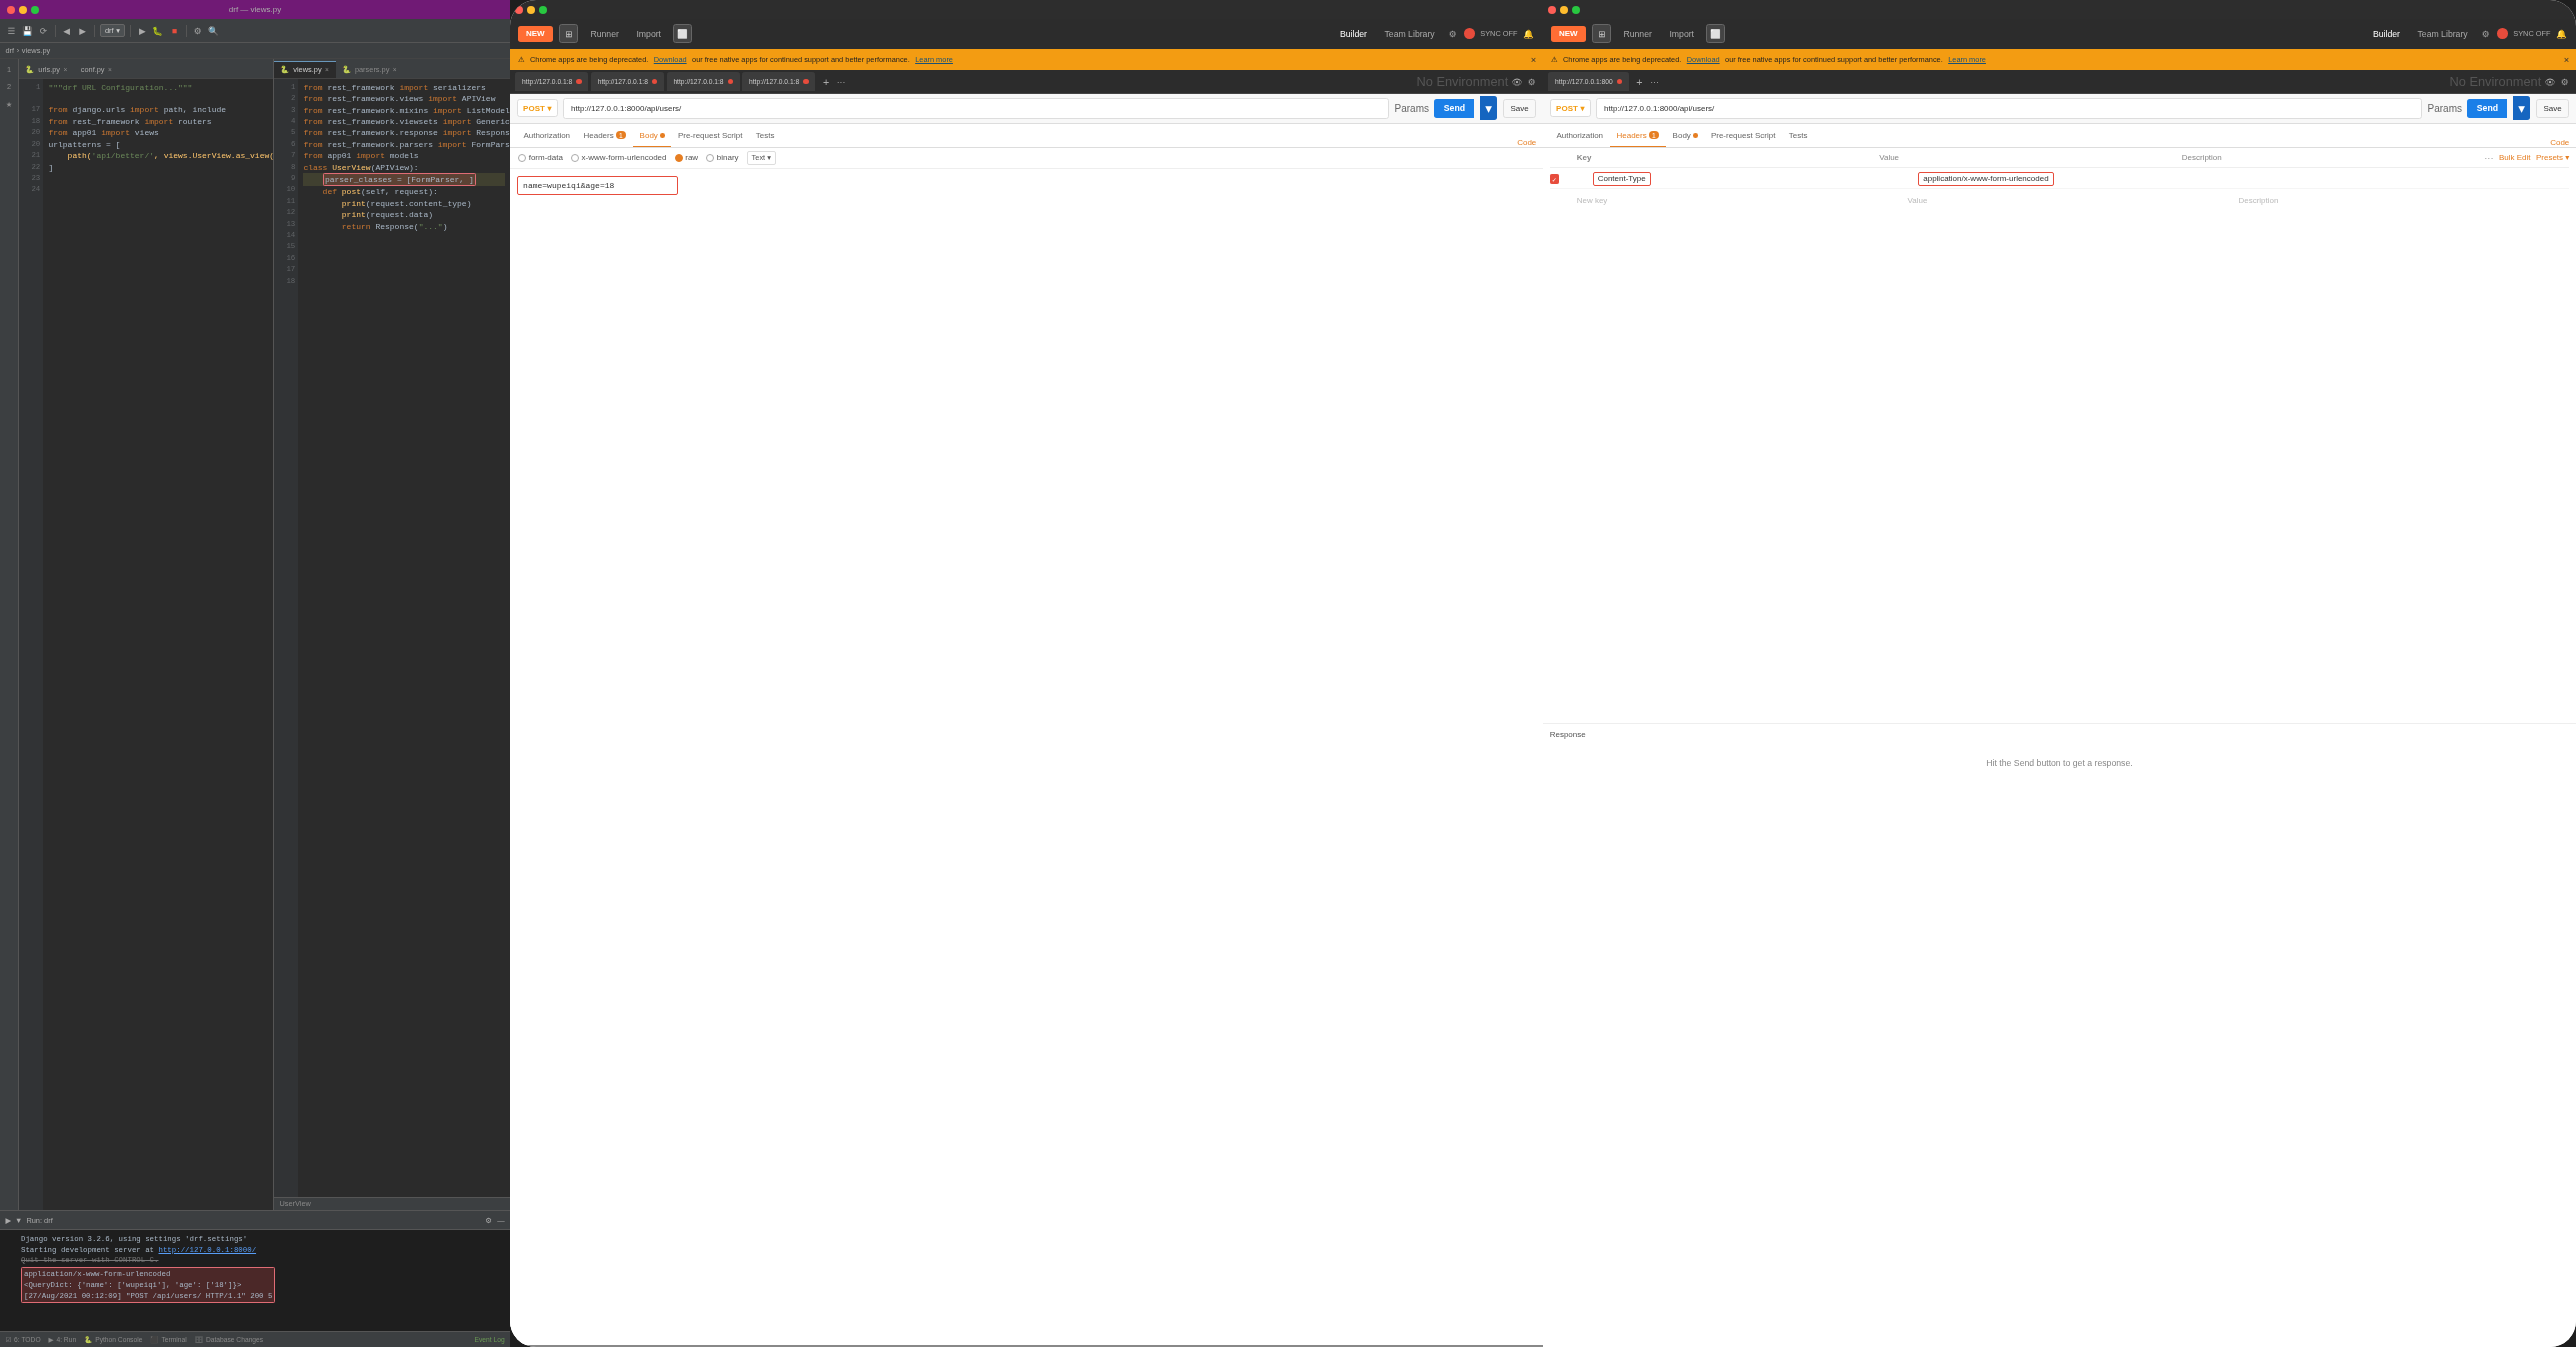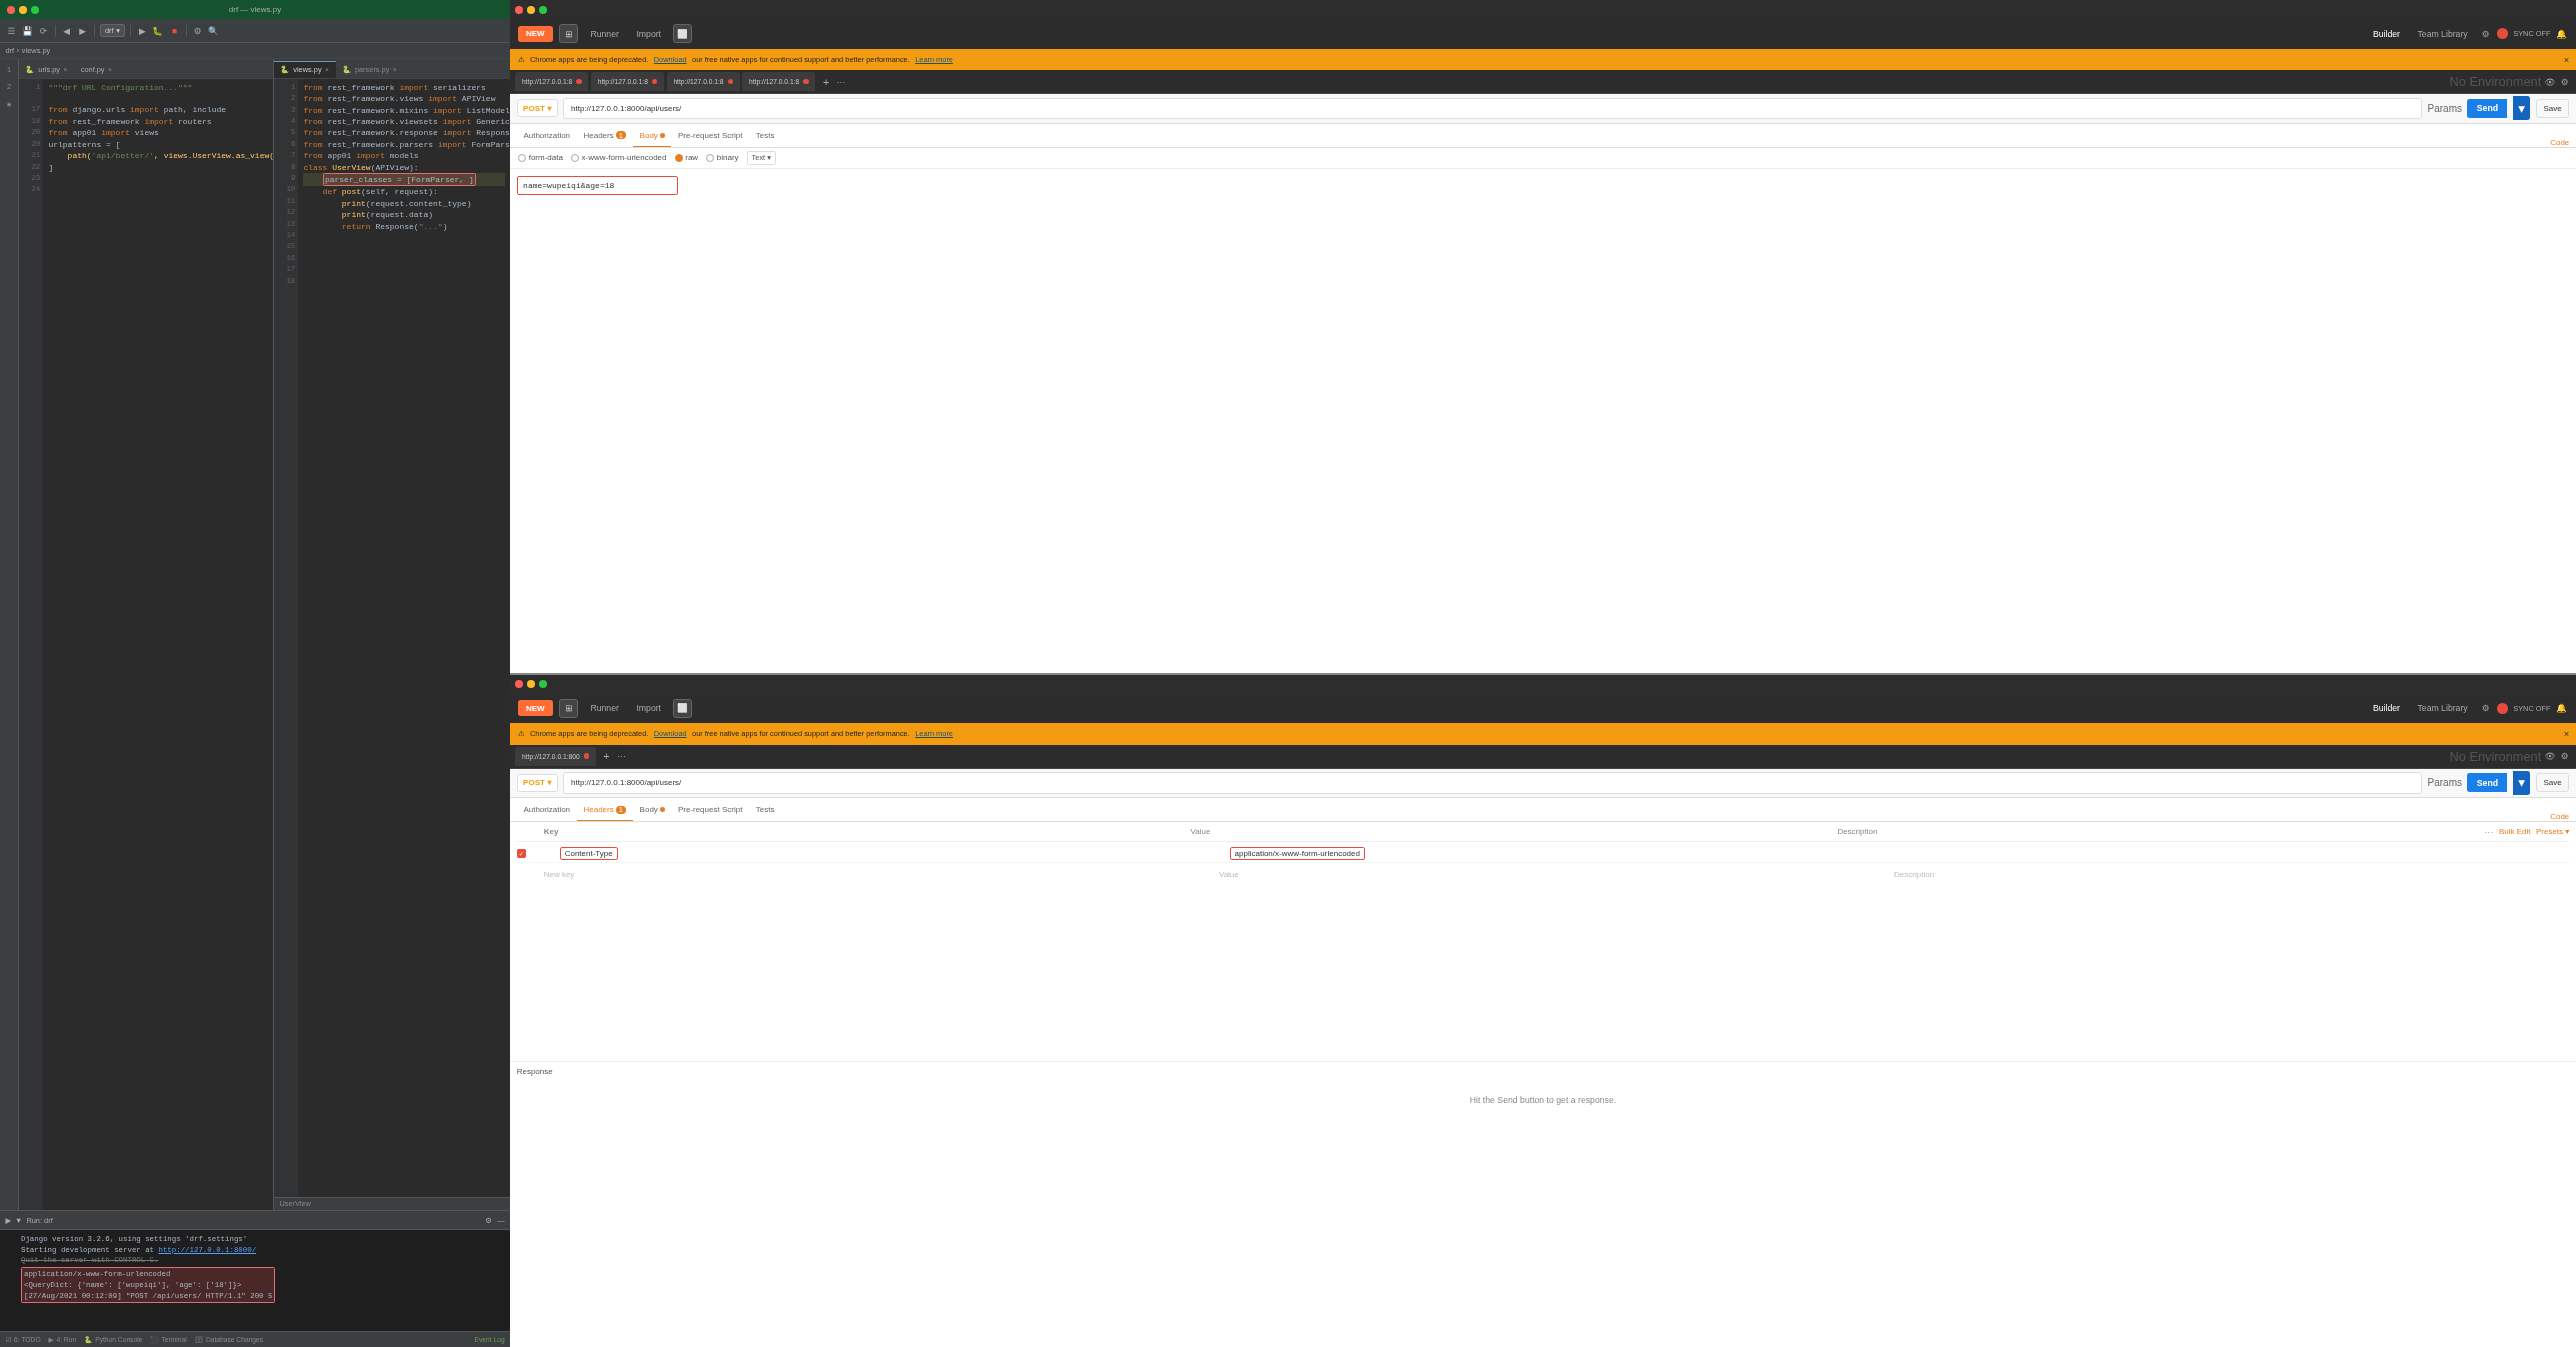--- a/index.html
+++ b/index.html
@@ -19,21 +19,21 @@
       height: 1347px;
       background: #2b2b2b;
       display: flex;
       flex-direction: column;
       position: relative;
     }
 
     
     .ide-title-bar {
       height: 19px;
-      background: #14532d;
+      background: #701a75;
       display: flex;
       align-items: center;
       justify-content: center;
       position: relative;
     }
     .ide-title-bar .window-controls {
       position: absolute;
       left: 6.7px;
       display: flex;
       gap: 4px;
@@ -624,22 +624,23 @@
     .pm-bottom-window {
       flex: 1;
       display: flex;
       flex-direction: column;
       background: #fff;
     }
 
     .pm-windows {
       flex: 1;
       display: flex;
-      flex-direction: column;
+      flex-direction: row;
       overflow: hidden;
+      border-radius: 26px;
     }
 
     .postman-outer {
       flex: 1;
       display: flex;
       flex-direction: column;
       overflow: hidden;
       min-width: 0;
     }
 

